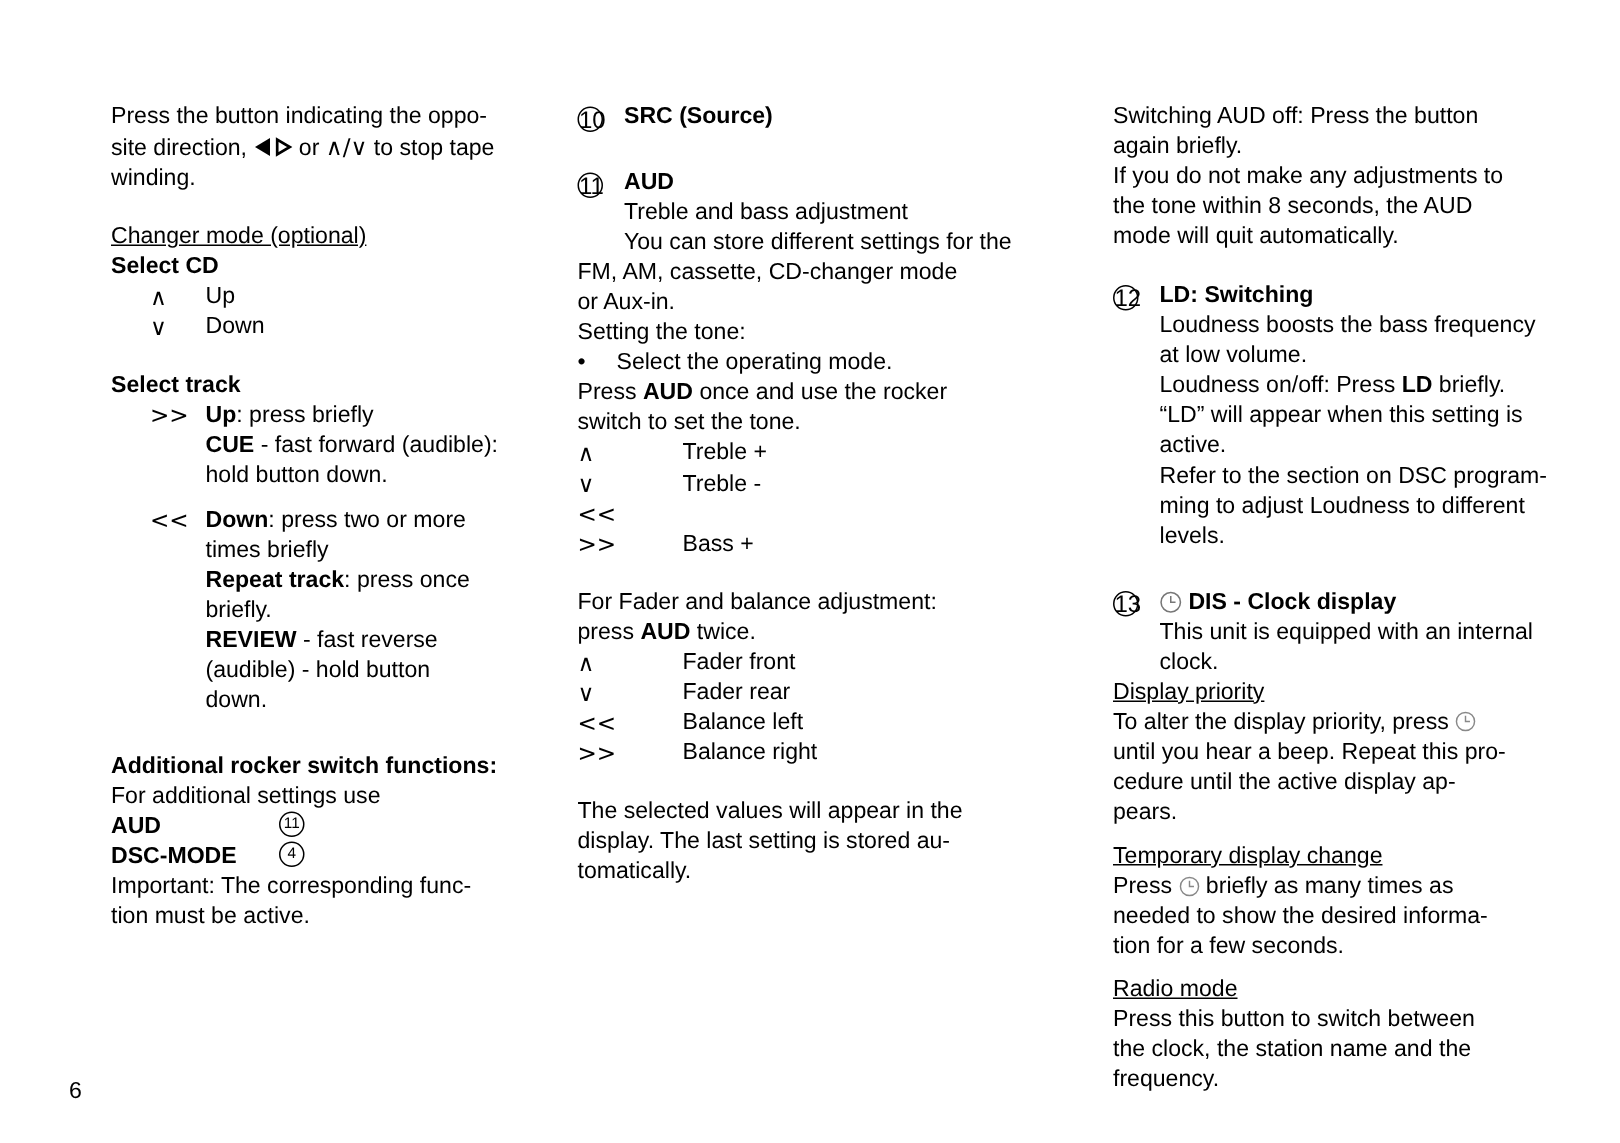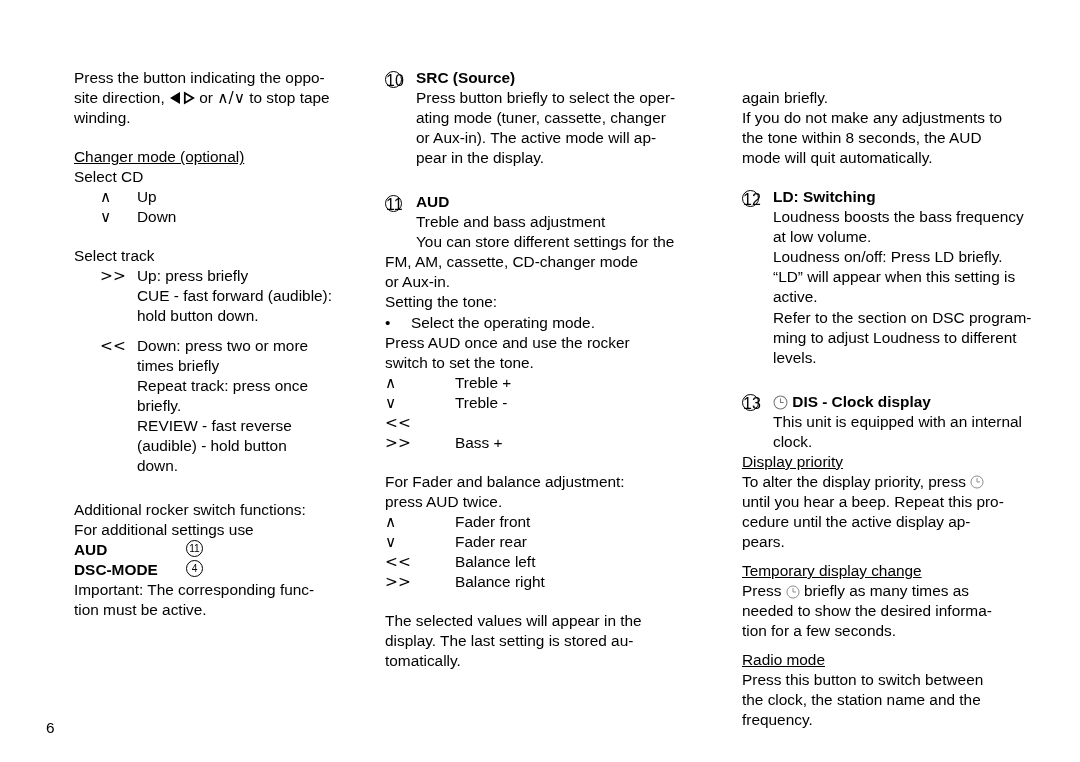--- a/index.html
+++ b/index.html
@@ -38,21 +38,21 @@
   #col-right { left: 742px; width: 302px; }
 
   p.para {
     margin: 0;
     text-align: left;
   }
   .gap-sm { height: 9px; }
   .gap-md { height: 19px; }
   .gap-lg { height: 24px; }
 
-  .b { font-weight: normal; }
+  .b { font-weight: bold; }
   .u { text-decoration: underline; }
 
   
   .numhead {
     position: relative;
     padding-left: 31px;
     font-weight: bold;
     font-size: 15.4px;
     line-height: 20.05px;
   }
@@ -207,21 +207,20 @@
 
       <p class="para"><span>Important:  The corresponding func-</span><br><span>tion must be active.</span></p>
     </div>
 
     <div class="col" id="col-mid">
 
       <div class="numhead">
         <span class="circnum">10</span>
         <span>SRC (Source)</span>
       </div>
-      <p class="para body-indent"><span>Press button briefly to select the oper-</span><br><span>ating mode (tuner, cassette, changer</span><br><span>or Aux-in). The active mode will ap-</span><br><span>pear in the display.</span></p>
 
       <div class="gap-lg"></div>
 
       <div class="numhead">
         <span class="circnum">11</span>
         <span>AUD</span>
       </div>
 
       <p class="para body-indent"><span>Treble and bass adjustment</span><br><span>You can store different settings for the</span></p>
       <p class="para"><span>FM, AM, cassette, CD-changer mode</span><br><span>or Aux-in.</span><br><span>Setting the tone:</span></p>
@@ -270,21 +269,21 @@
         <span class="desc">Balance right</span>
       </div>
 
       <div class="gap-md"></div>
 
       <p class="para"><span>The selected values will appear in the</span><br><span>display. The last setting is stored au-</span><br><span>tomatically.</span></p>
     </div>
 
     <div class="col" id="col-right">
 
-      <p class="para"><br><span>again briefly.</span><br><span>If you do not make any adjustments to</span><br><span>the tone within 8 seconds, the AUD</span><br><span>mode will quit automatically.</span></p>
+      <p class="para"><span>Switching AUD off: Press the button</span><br><span>again briefly.</span><br><span>If you do not make any adjustments to</span><br><span>the tone within 8 seconds, the AUD</span><br><span>mode will quit automatically.</span></p>
 
       <div class="gap-md"></div>
 
       <div class="numhead">
         <span class="circnum">12</span>
         <span>LD: Switching</span>
       </div>
       <p class="para body-indent"><span>Loudness boosts the bass frequency</span><br><span>at low volume.</span><br><span>Loudness on/off: Press </span><span class="b">LD</span><span> briefly.</span><br><span>“LD” will appear when this setting is</span><br><span>active.</span><br><span>Refer to the section on DSC program-</span><br><span>ming to adjust Loudness to different</span><br><span>levels.</span></p>
 
       <div class="gap-lg"></div>

